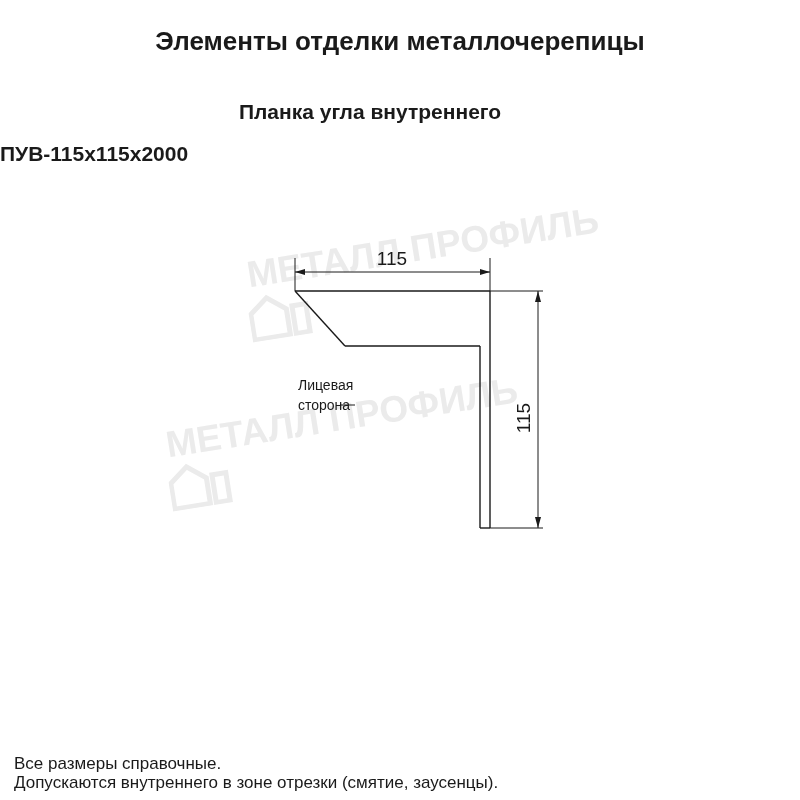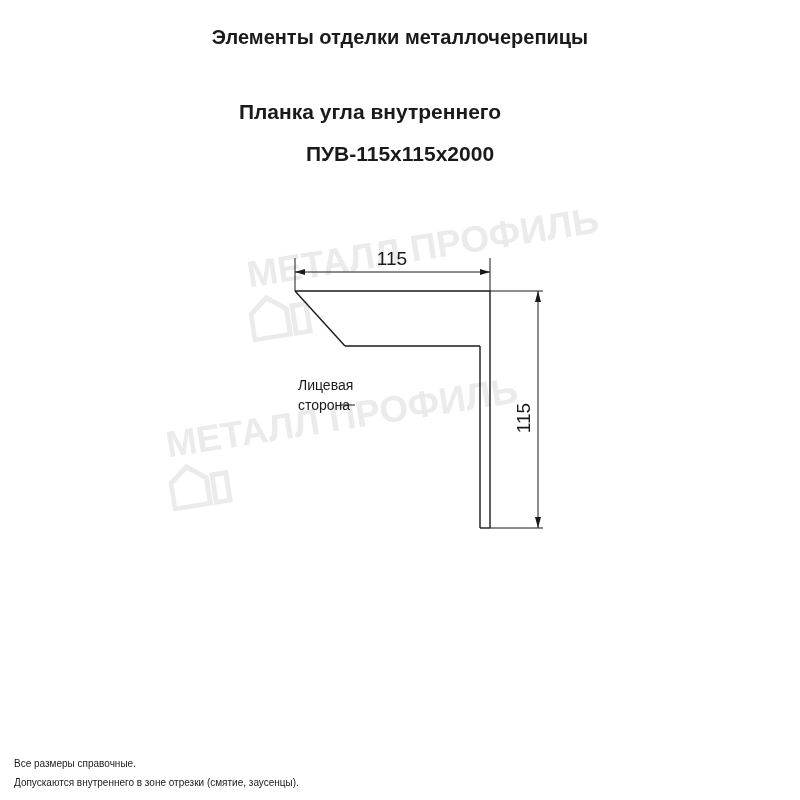--- a/index.html
+++ b/index.html
@@ -20,39 +20,38 @@
     inset: 0;
   }
 
   
   .title {
     position: absolute;
     top: 26px;
     left: 0;
     width: 800px;
     text-align: center;
-    font-size: 20px;
+    font-size: 26px;
     font-weight: bold;
     letter-spacing: 0px;
   }
   .subtitle {
     position: absolute;
     top: 100px;
     left: 0;
     width: 740px;
     text-align: center;
     font-size: 21px;
     font-weight: bold;
   }
   .subtitle2 {
     position: absolute;
     top: 142px;
     left: 0;
     width: 800px;
-    text-align: center;
     font-size: 21px;
     font-weight: bold;
   }
 
   
   .drawing {
     position: absolute;
     top: 228px;
     left: 150px;
     width: 520px;
@@ -91,21 +90,21 @@
     user-select: none;
   }
   .wm-logo1 { top: 297px; left: 246px; transform: rotate(-9deg); transform-origin: left top; }
   .wm-logo2 { top: 466px; left: 166px; transform: rotate(-9deg); transform-origin: left top; }
 
   
   .footer {
     position: absolute;
     left: 14px;
     bottom: 8px;
-    font-size: 10px;
+    font-size: 17px;
     line-height: 19px;
   }
   .footer div { white-space: nowrap; }
 
   .dim-label {
     font-family: "Liberation Sans", sans-serif;
     font-size: 19px;
     fill: #1a1a1a;
   }
   .face-label {

